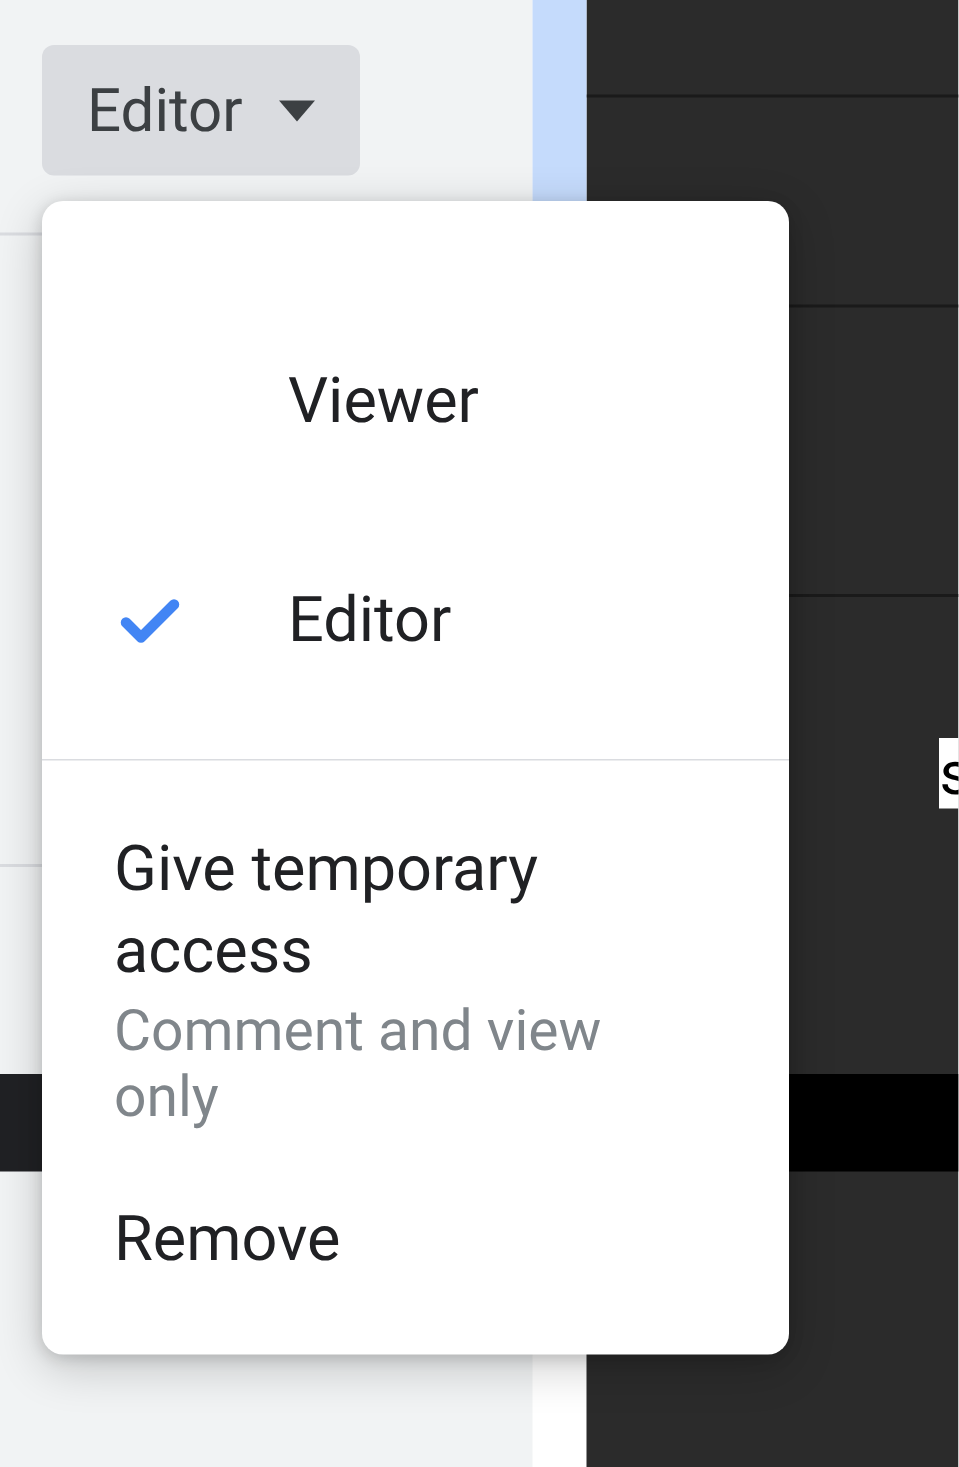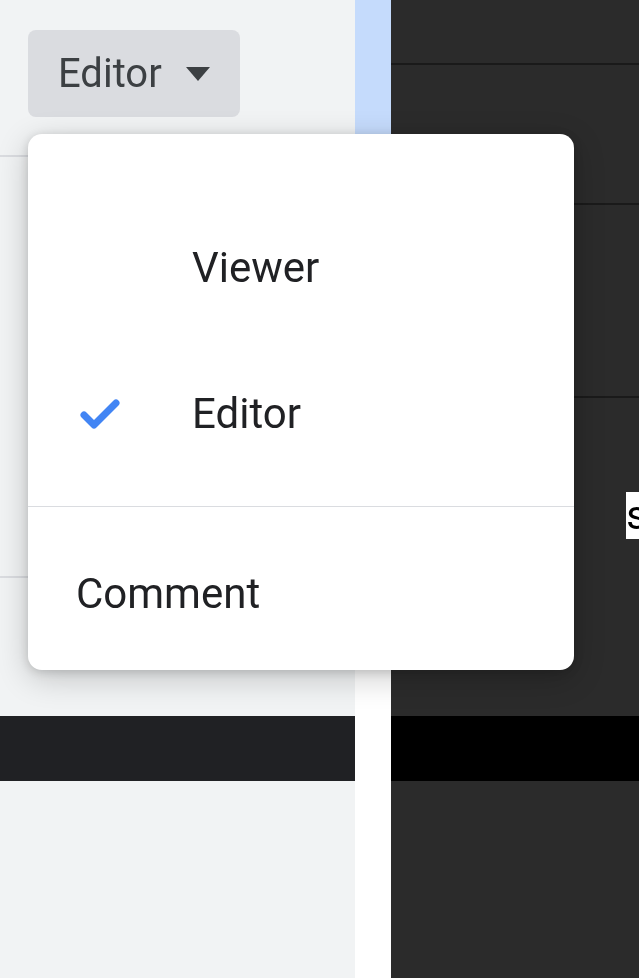--- a/index.html
+++ b/index.html
@@ -150,21 +150,21 @@
       height: 0;
       border-left: 12px solid transparent;
       border-right: 12px solid transparent;
       border-top: 14px solid #3c4043;
     }
     
     .dropdown-menu {
       position: absolute;
       top: 134px;
       left: 28px;
-      width: 546px;
+      width: 498px;
       background: #fff;
       border-radius: 14px;
       box-shadow: 0 2px 10px rgba(0,0,0,0.15), 0 8px 32px rgba(0,0,0,0.2);
       padding-top: 60px;
       padding-bottom: 48px;
     }
     
     .menu-item {
       display: flex;
       align-items: center;
@@ -266,18 +266,22 @@
     <span class="menu-item-check">
       <svg viewBox="0 0 24 24" fill="none" stroke="#4285f4" stroke-width="3.5" stroke-linecap="round" stroke-linejoin="round">
         <polyline points="4,13 9,18 20,7"></polyline>
       </svg>
     </span>
     <span class="menu-item-label">Editor</span>
   </div>
 
   <div class="menu-divider"></div>
 
+  <div class="action-item">
+    <div class="action-item-label">Give temporary access</div>
+    <div class="action-item-sublabel">Comment and view only</div>
+  </div>
 
   <div class="action-item-2">
-    <div class="action-item-label">Comment</div>
+    <div class="action-item-label">Remove</div>
   </div>
 
 </div>
 
 </body></html>

